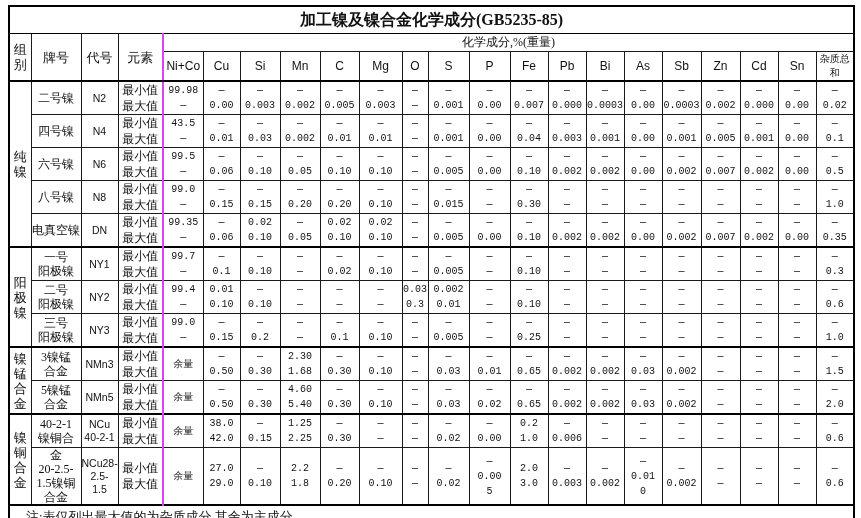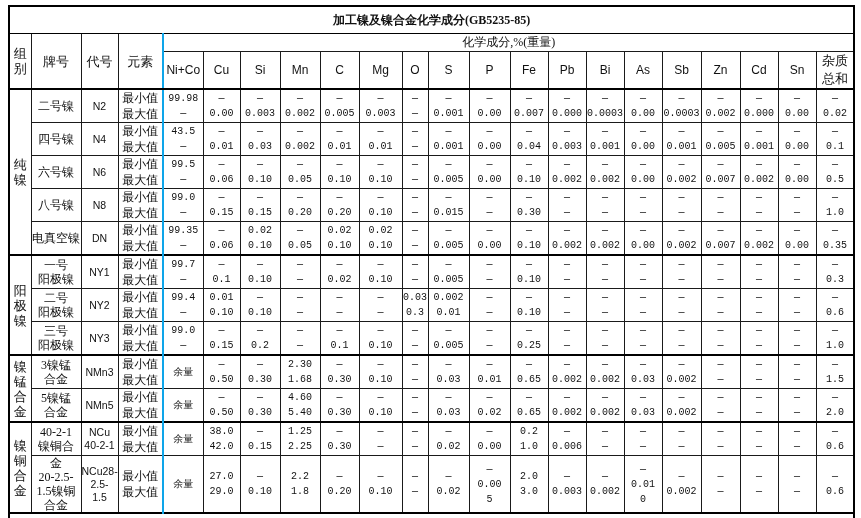--- a/index.html
+++ b/index.html
@@ -2,37 +2,37 @@
 <html><head>
 <meta charset="utf-8">
 <style>
   html,body{margin:0;padding:0;background:#fff;}
   body{width:861px;height:518px;overflow:hidden;
        font-family:"Liberation Serif","DejaVu Serif",serif;color:#111;}
   table{border-collapse:collapse;table-layout:fixed;width:845px;
         margin:5px 0 0 8px;border:2px solid #000;}
   td,th{border:1px solid #1a1a1a;text-align:center;vertical-align:middle;
         padding:0;font-weight:normal;white-space:pre-line;overflow:hidden;}
-  .title-row td{font-weight:bold;font-size:12px;height:26px;border-bottom:1px solid #000;}
+  .title-row td{font-weight:bold;font-size:16px;height:26px;border-bottom:1px solid #000;}
   .head-label{font-size:13px;line-height:15px;}
   .comp-band{font-size:12px;height:14px;}
   #element-header-row th{font-size:12px;height:17px;
         font-family:Liberation Sans, sans-serif;
         border-bottom:2px solid #000;}
-  #element-header-row th.impurity-header{font-size:13px;font-family:"Liberation Serif",serif;}
+  #element-header-row th.impurity-header{font-size:10px;font-family:"Liberation Serif",serif;}
   tbody td{height:32px;line-height:15px;}
   tr.tall td{height:55px;}
   .group-cell{font-size:13px;line-height:15px;}
   .brand-cell{font-size:12px;line-height:14px;}
   .code-cell{font-size:10.5px;line-height:13px;
         font-family:Liberation Sans, sans-serif;}
   .element-cell{font-size:12px;line-height:16px;border-radius:11px;}
   .value-cell{font-size:10px;line-height:15px;
         font-family:"Liberation Mono","DejaVu Sans Mono",monospace;}
-  .thick-left{border-left:2px solid #0ea5e9;}
+  .thick-left{border-left:2px solid #d946ef;}
   tr.group-start td{border-top:2px solid #000;}
   tfoot td{font-size:13px;text-align:left;height:20px;padding:1px 0 1px 16px;
            border-top:2px solid #000;}
 </style>
 </head>
 <body>
 
 <table>
   <colgroup>
     <col style="width:22px">

